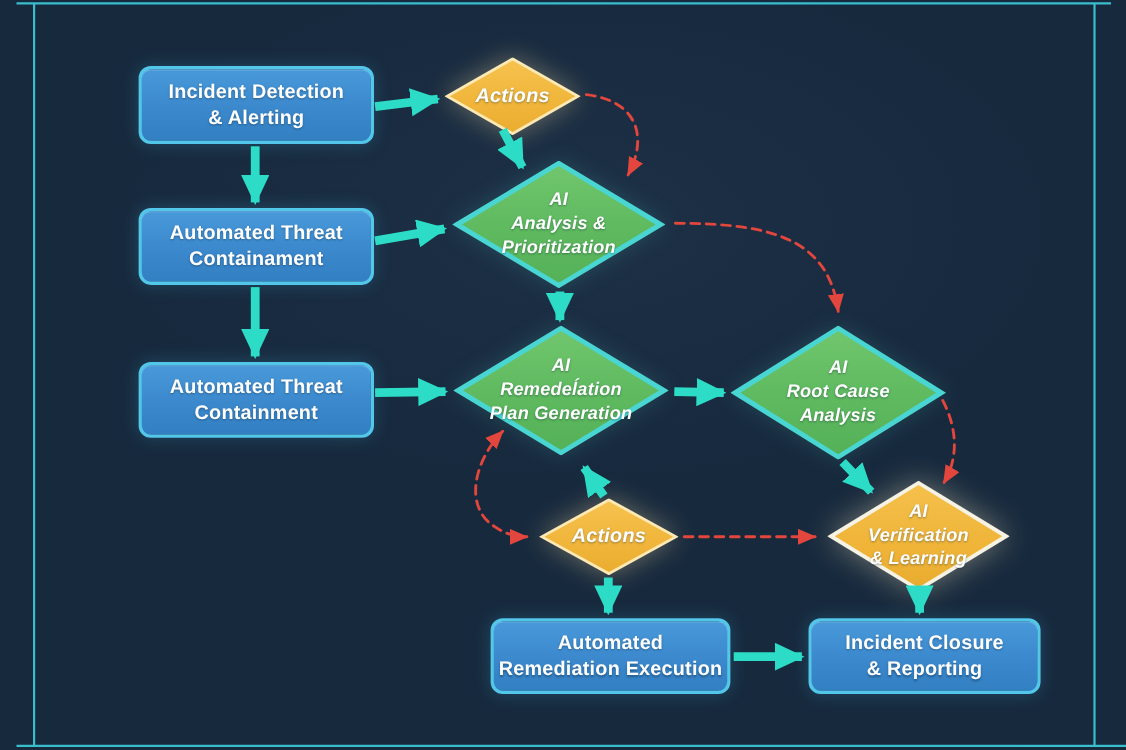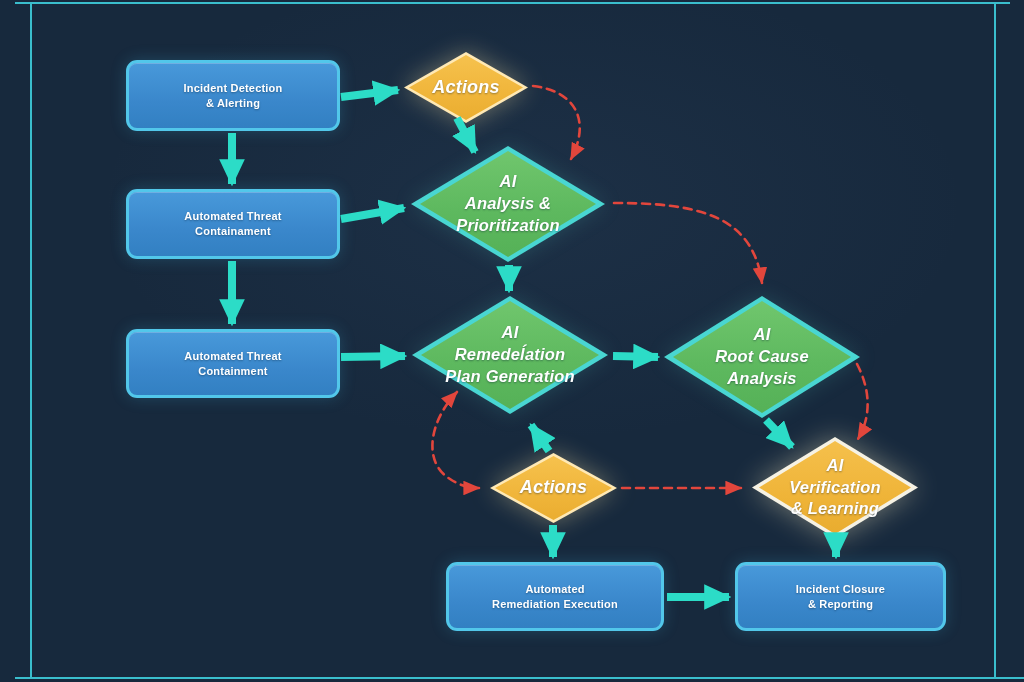--- a/index.html
+++ b/index.html
@@ -12,21 +12,21 @@
   svg.overlay { position:absolute; left:0; top:0; z-index:3; pointer-events:none; }
   .node { position:absolute; z-index:2; }
   .process {
     border:3px solid #52c7ea; border-radius:11px;
     background:linear-gradient(180deg,#4899da 0%,#3a87cb 60%,#3280c2 100%);
     box-shadow:0 0 16px rgba(70,190,230,.22), inset 0 1px 0 rgba(255,255,255,.22);
     display:flex; align-items:center; justify-content:center;
   }
   .label {
     white-space:pre-line; text-align:center; color:#ffffff; font-weight:bold;
-    font-size:11px; line-height:1.32; letter-spacing:.2px;
+    font-size:18px; line-height:1.32; letter-spacing:.2px;
     text-shadow:0 1px 2px rgba(8,28,48,.4);
   }
   .diamond { position:absolute; z-index:2;font-style:italic; }
   .diamond .shape-border, .diamond .shape-fill {
     position:absolute; clip-path:polygon(50% 0%,100% 50%,50% 100%,0% 50%);
   }
   .diamond .shape-border { inset:0; }
   .diamond .label { position:absolute; inset:0; display:flex; align-items:center; justify-content:center; }
   .d-green { filter:drop-shadow(0 0 10px rgba(90,210,200,.18)); }
   .d-green .shape-border { background:#49d6d2; }

